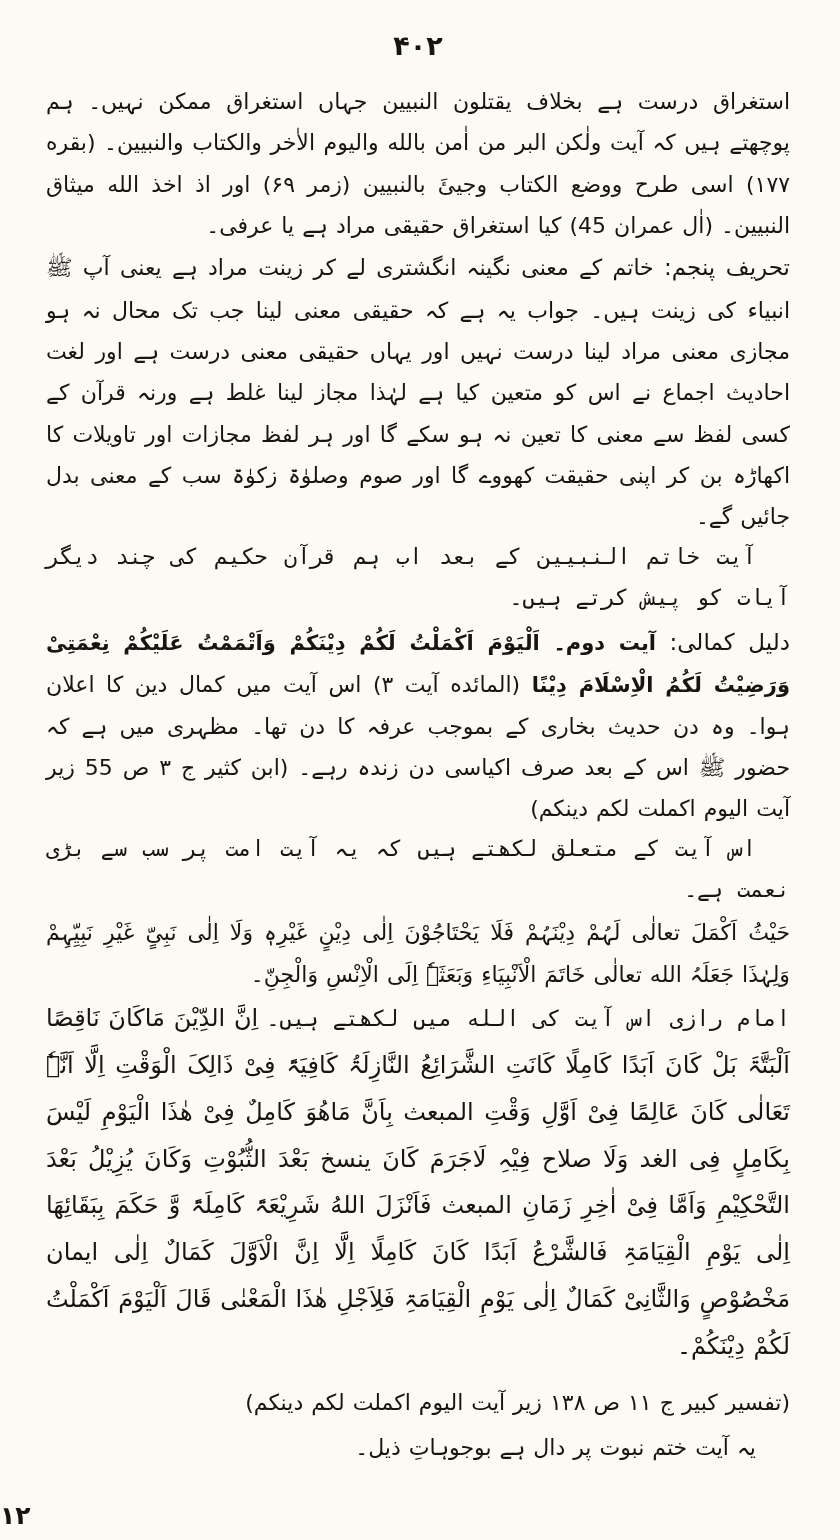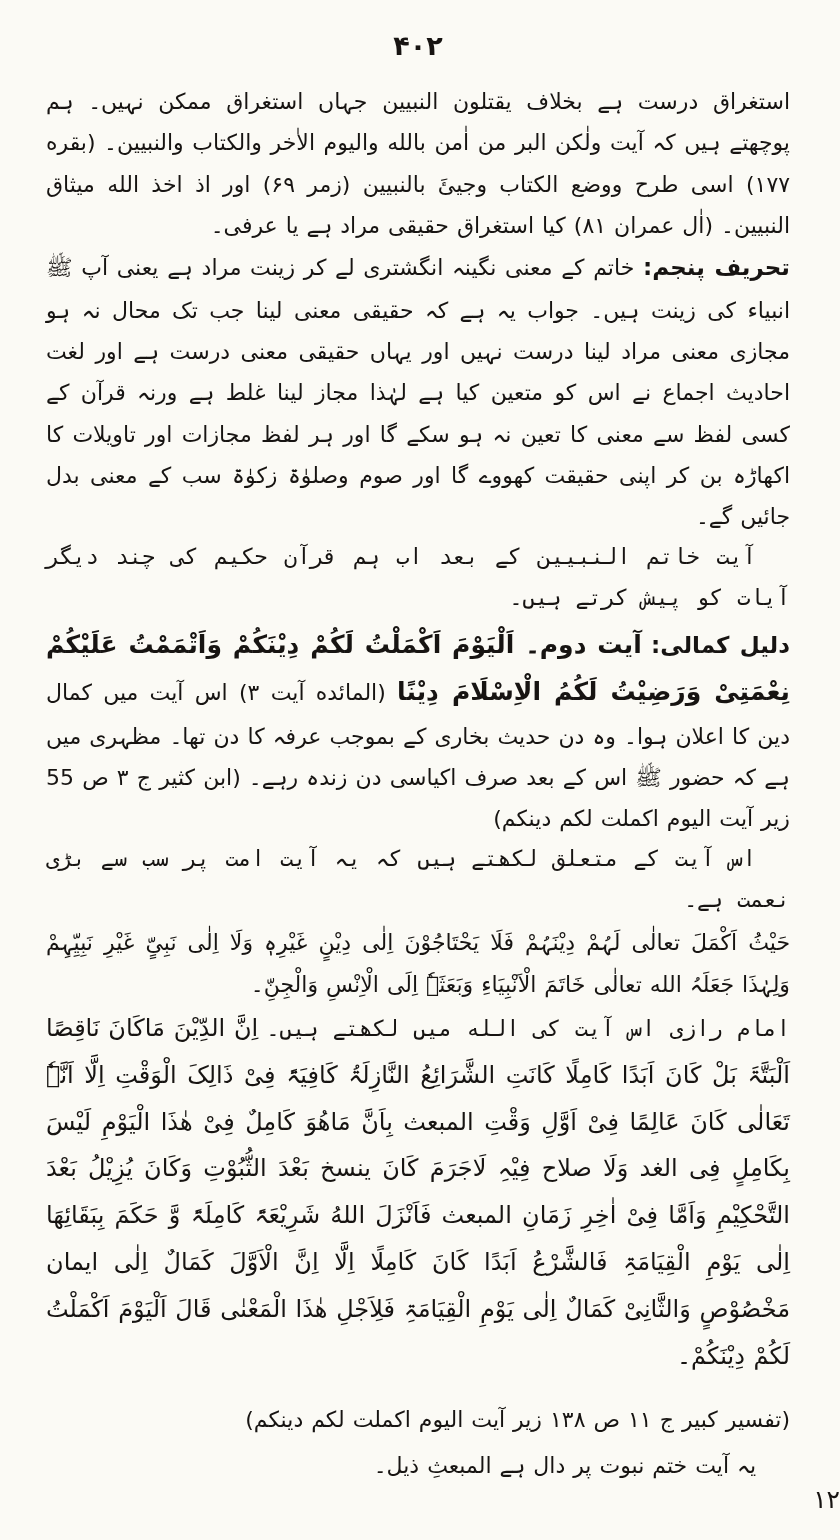--- a/index.html
+++ b/index.html
@@ -36,68 +36,68 @@
   .content p {
     font-size: 22px;
     line-height: 1.88;
     text-align: justify;
     word-spacing: 1px;
   }
 
   .indent { text-indent: 34px; font-family: Liberation Mono, monospace; }
 
   .lead {
-    font-weight: bold;
+    font-weight: normal;
     font-size: 23px;
   }
 
   .verse {
     font-weight: bold;
-    font-size: 25px;
+    font-size: 21px;
     line-height: 1.9;
   }
 
   .arabic {
     font-weight: normal;
     font-size: 24px;
     line-height: 1.95;
   }
 
   .citation {
     font-size: 17px;
     line-height: 1.7;
     text-align: right;
-    margin-top: 20px;
+    margin-top: 12px;
   }
 
   .closing-line {
     text-indent: 34px;
     margin-top: 4px;
   }
 
   .page-number-bottom {
     position: absolute;
-    bottom: 26px;
+    bottom: 10px;
     left: 0;
     right: 0;
-    text-align: right;
+    text-align: left;
     font-size: 25px;
-    font-weight: normal;
+    font-weight: bold;
   }
 </style>
 </head>
 <body>
 
 <div class="page">
 
   <div class="page-number-top">۴۰۲</div>
 
   <div class="content">
 
-    <p>استغراق درست ہے بخلاف یقتلون النبیین جہاں استغراق ممکن نہیں۔ ہم پوچھتے ہیں کہ آیت ولٰکن البر من اٰمن بالله والیوم الاٰخر والکتاب والنبیین۔ (بقره ۱۷۷) اسی طرح ووضع الکتاب وجیئَ بالنبیین (زمر ۶۹) اور اذ اخذ الله میثاق النبیین۔ (اٰل عمران ۸۱) کیا استغراق حقیقی مراد ہے یا عرفی۔</p>
+    <p>استغراق درست ہے بخلاف یقتلون النبیین جہاں استغراق ممکن نہیں۔ ہم پوچھتے ہیں کہ آیت ولٰکن البر من اٰمن بالله والیوم الاٰخر والکتاب والنبیین۔ (بقره ۱۷۷) اسی طرح ووضع الکتاب وجیئَ بالنبیین (زمر ۶۹) اور اذ اخذ الله میثاق النبیین۔ (اٰل عمران 45) کیا استغراق حقیقی مراد ہے یا عرفی۔</p>
 
     <p>
       <span class="lead">تحریف پنجم:</span>
       <span>خاتم کے معنی نگینہ انگشتری لے کر زینت مراد ہے یعنی آپ ﷺ انبیاء کی زینت ہیں۔ جواب یہ ہے کہ حقیقی معنی لینا جب تک محال نہ ہو مجازی معنی مراد لینا درست نہیں اور یہاں حقیقی معنی درست ہے اور لغت احادیث اجماع نے اس کو متعین کیا ہے لہٰذا مجاز لینا غلط ہے ورنہ قرآن کے کسی لفظ سے معنی کا تعین نہ ہو سکے گا اور ہر لفظ مجازات اور تاویلات کا اکھاڑہ بن کر اپنی حقیقت کھووے گا اور صوم وصلوٰۃ زکوٰۃ سب کے معنی بدل جائیں گے۔</span>
     </p>
 
     <p class="indent">آیت خاتم النبیین کے بعد اب ہم قرآن حکیم کی چند دیگر آیات کو پیش کرتے ہیں۔</p>
 
     <p>
       <span class="lead">دلیل کمالی:</span>
@@ -109,19 +109,19 @@
 
     <p class="arabic">حَیْثُ اَکْمَلَ تعالٰی لَہُمْ دِیْنَہُمْ فَلَا یَحْتَاجُوْنَ اِلٰی دِیْنٍ غَیْرِہٖ وَلَا اِلٰی نَبِیٍّ غَیْرِ نَبِیِّہِمْ وَلِہٰذَا جَعَلَہُ الله تعالٰی خَاتَمَ الْاَنْبِیَاءِ وَبَعَثَہٗ اِلَی الْاِنْسِ وَالْجِنِّ۔</p>
 
     <p>
       <span class="indent">امام رازی اس آیت کی الله میں لکھتے ہیں۔</span>
       <span class="arabic">اِنَّ الدِّیْنَ مَاکَانَ نَاقِصًا اَلْبَتَّۃَ بَلْ کَانَ اَبَدًا کَامِلًا کَانَتِ الشَّرَائِعُ النَّازِلَۃُ کَافِیَۃً فِیْ ذَالِکَ الْوَقْتِ اِلَّا اَنَّہٗ تَعَالٰی کَانَ عَالِمًا فِیْ اَوَّلِ وَقْتِ المبعث بِاَنَّ مَاھُوَ کَامِلٌ فِیْ ھٰذَا الْیَوْمِ لَیْسَ بِکَامِلٍ فِی الغد وَلَا صلاح فِیْہِ لَاجَرَمَ کَانَ ینسخ بَعْدَ الثُّبُوْتِ وَکَانَ یُزِیْلُ بَعْدَ التَّحْکِیْمِ وَاَمَّا فِیْ اٰخِرِ زَمَانِ المبعث فَاَنْزَلَ اللهُ شَرِیْعَۃً کَامِلَۃً وَّ حَکَمَ بِبَقَائِھَا اِلٰی یَوْمِ الْقِیَامَۃِ فَالشَّرْعُ اَبَدًا کَانَ کَامِلًا اِلَّا اِنَّ الْاَوَّلَ کَمَالٌ اِلٰی ایمان مَخْصُوْصٍ وَالثَّانِیْ کَمَالٌ اِلٰی یَوْمِ الْقِیَامَۃِ فَلِاَجْلِ ھٰذَا الْمَعْنٰی قَالَ اَلْیَوْمَ اَکْمَلْتُ لَکُمْ دِیْنَکُمْ۔</span>
     </p>
 
     <p class="citation">(تفسیر کبیر ج ۱۱ ص ۱۳۸ زیر آیت الیوم اکملت لکم دینکم)</p>
 
-    <p class="closing-line">یہ آیت ختم نبوت پر دال ہے المبعثِ ذیل۔</p>
+    <p class="closing-line">یہ آیت ختم نبوت پر دال ہے بوجوہاتِ ذیل۔</p>
 
   </div>
 
   <div class="page-number-bottom">۱۲</div>
 
 </div>
 
 </body></html>

